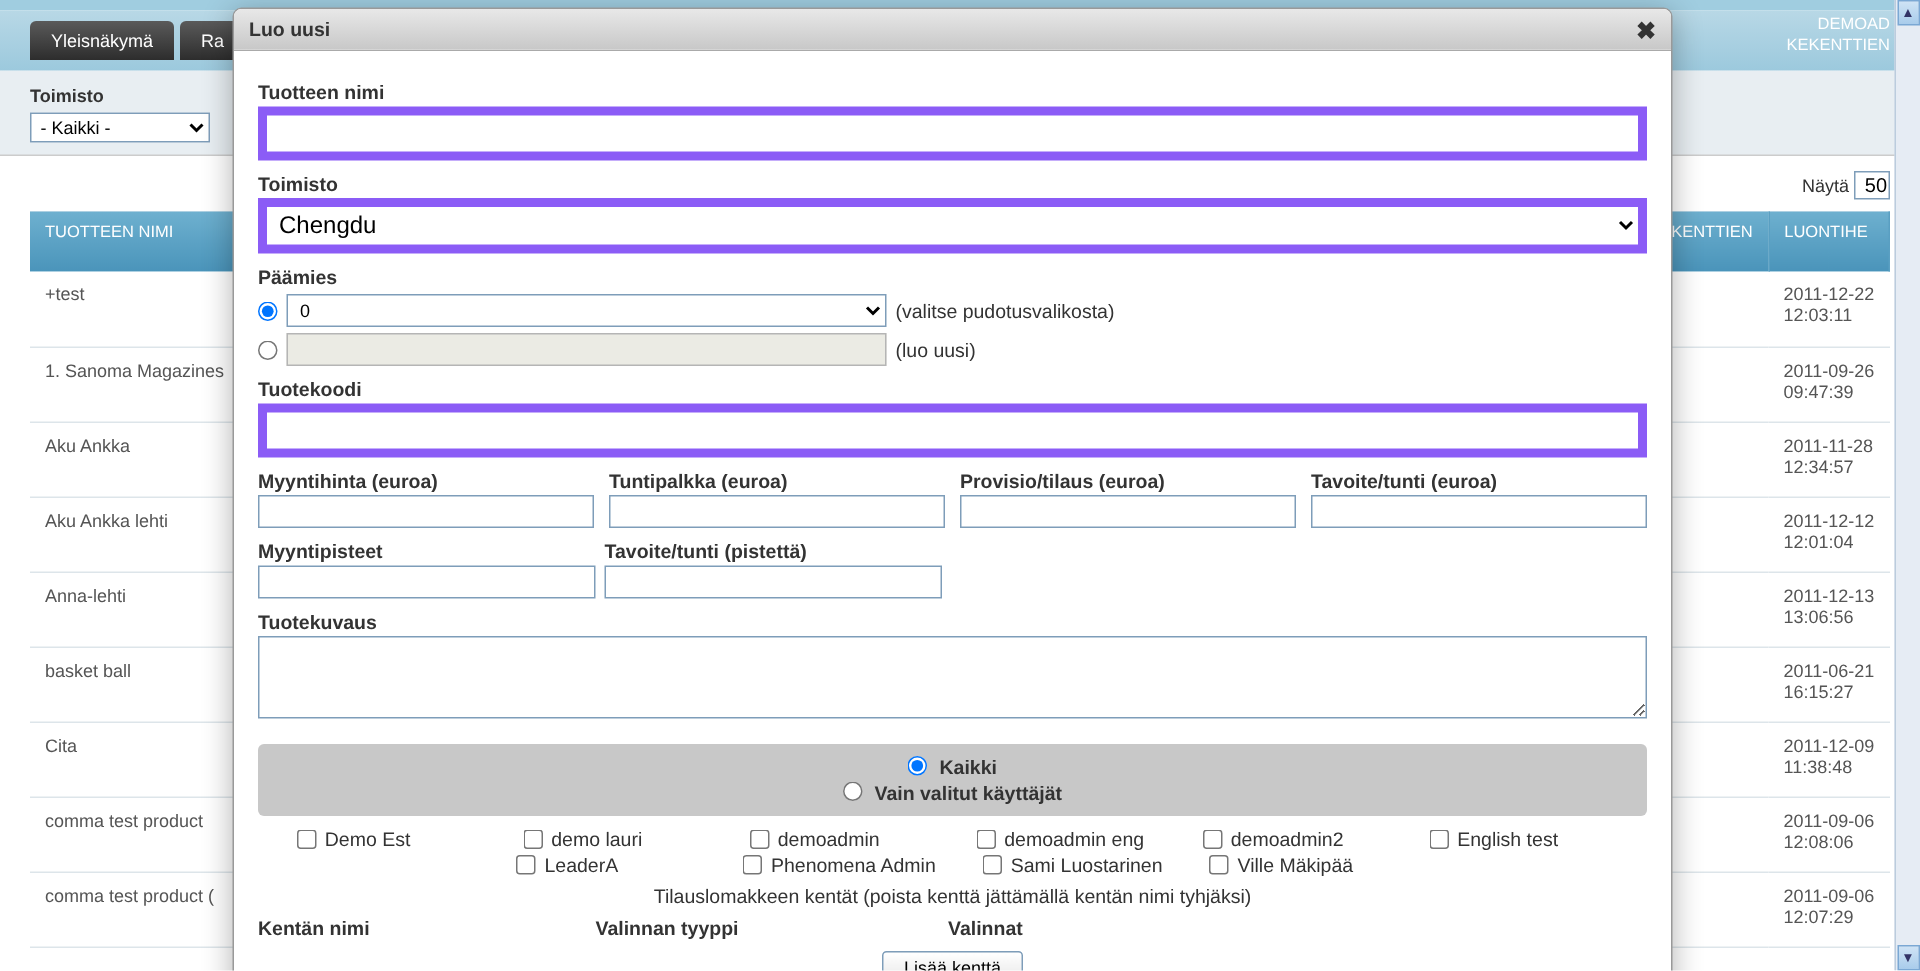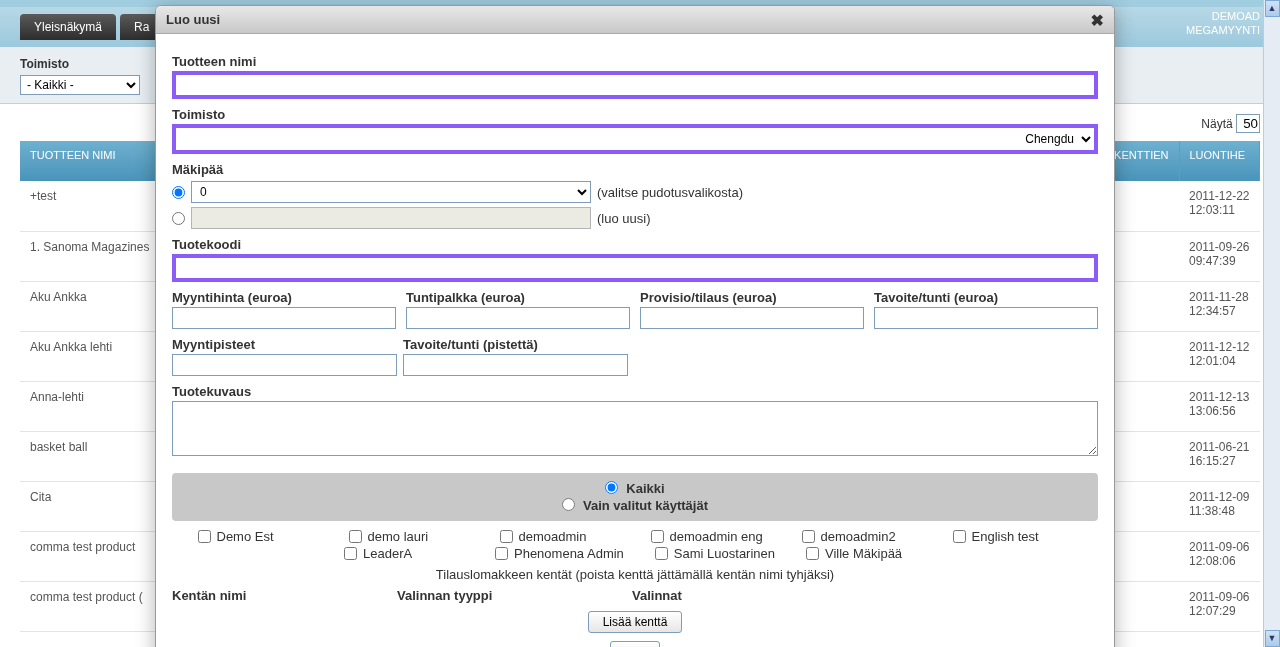--- a/index.html
+++ b/index.html
@@ -135,24 +135,23 @@
   padding: 12px 16px;
 }
 .fld-label {
   font-weight: bold;
   font-size: 13px;
   margin-top: 8px;
   margin-bottom: 2px;
 }
 .full-input, .full-select {
   width: 100%;
-  border: 4px solid #8b5cf6;
+  border: 6px solid #8b5cf6;
   padding: 3px 4px;
-  font-size: 12px;
-  text-align: right;
+  font-size: 16px;
 }
 .full-select { background: #fff; }
 .radio-row {
   display: flex;
   align-items: center;
   margin-top: 4px;
   gap: 6px;
 }
 .radio-row .sel {
   width: 400px;
@@ -305,21 +304,21 @@
 </head>
 <body>
 
 <div class="top-band"></div>
 
 <div class="tab-row">
   <div class="tab">Yleisnäkymä</div>
   <div class="tab">Ra</div>
   <div class="top-right">
     <div>DEMOAD</div>
-    <div>MEGAMYYNTI </div>
+    <div>KEKENTTIEN </div>
   </div>
 </div>
 
 <div class="filter-bar">
   <label>Toimisto</label>
   <select>
     <option>- Kaikki -</option>
   </select>
 </div>
 
@@ -396,21 +395,21 @@
   <div class="modal-body">
 
     <div class="fld-label">Tuotteen nimi</div>
     <input class="full-input" type="text" style="">
 
     <div class="fld-label">Toimisto</div>
     <select class="full-select">
       <option>Chengdu</option>
     </select>
 
-    <div class="fld-label">Mäkipää</div>
+    <div class="fld-label">Päämies</div>
     <div class="radio-row">
       <input type="radio" checked="" style="">
       <select class="sel">
         <option>0</option>
       </select>
       <span class="radio-hint">(valitse pudotusvalikosta)</span>
     </div>
     <div class="radio-row">
       <input type="radio" style="">
       <input class="txt-disabled" type="text" disabled="" style="">

